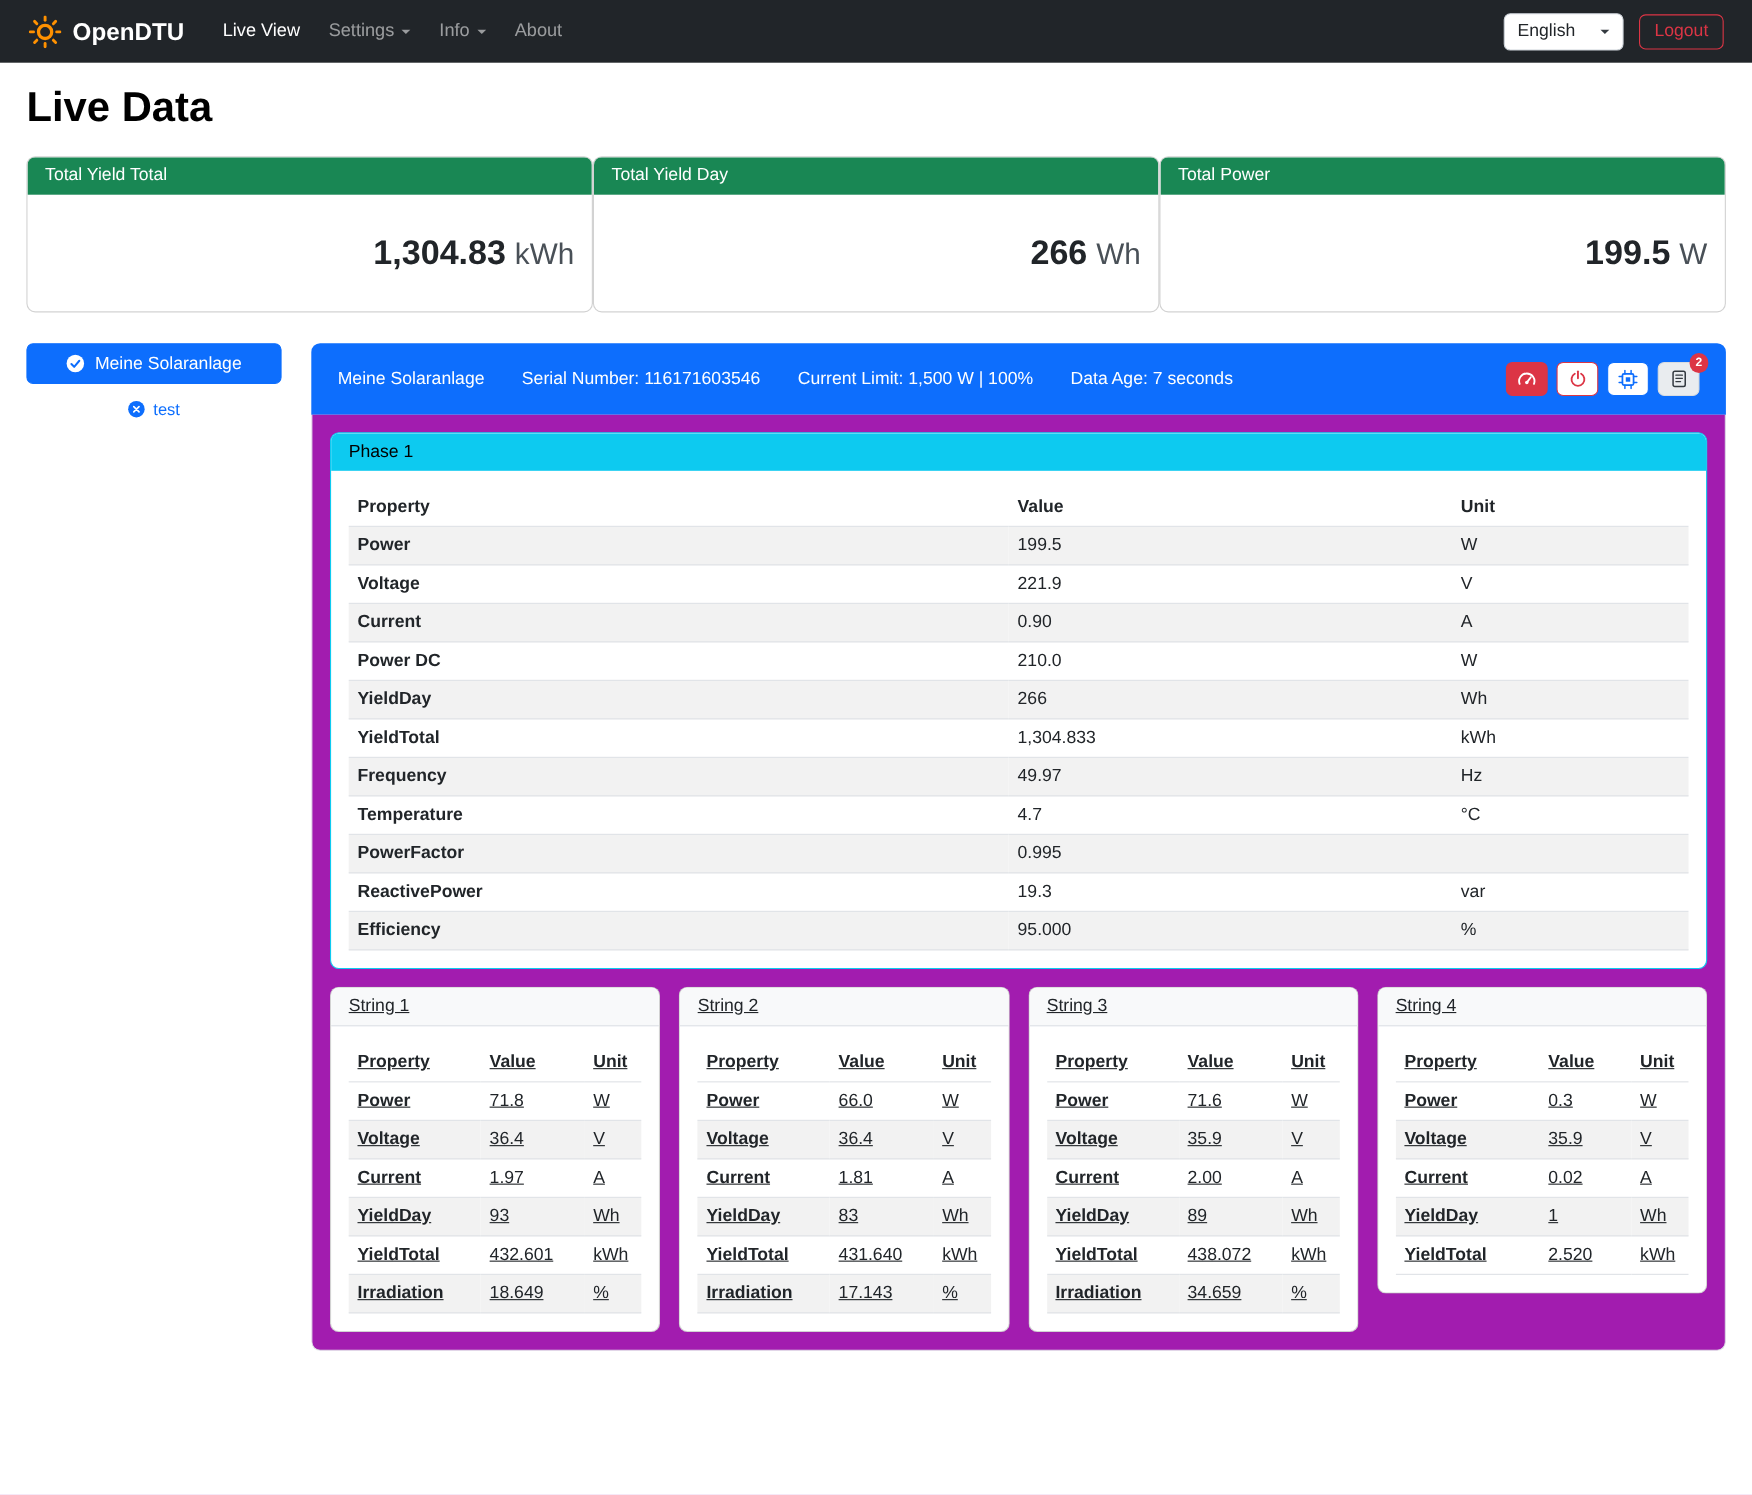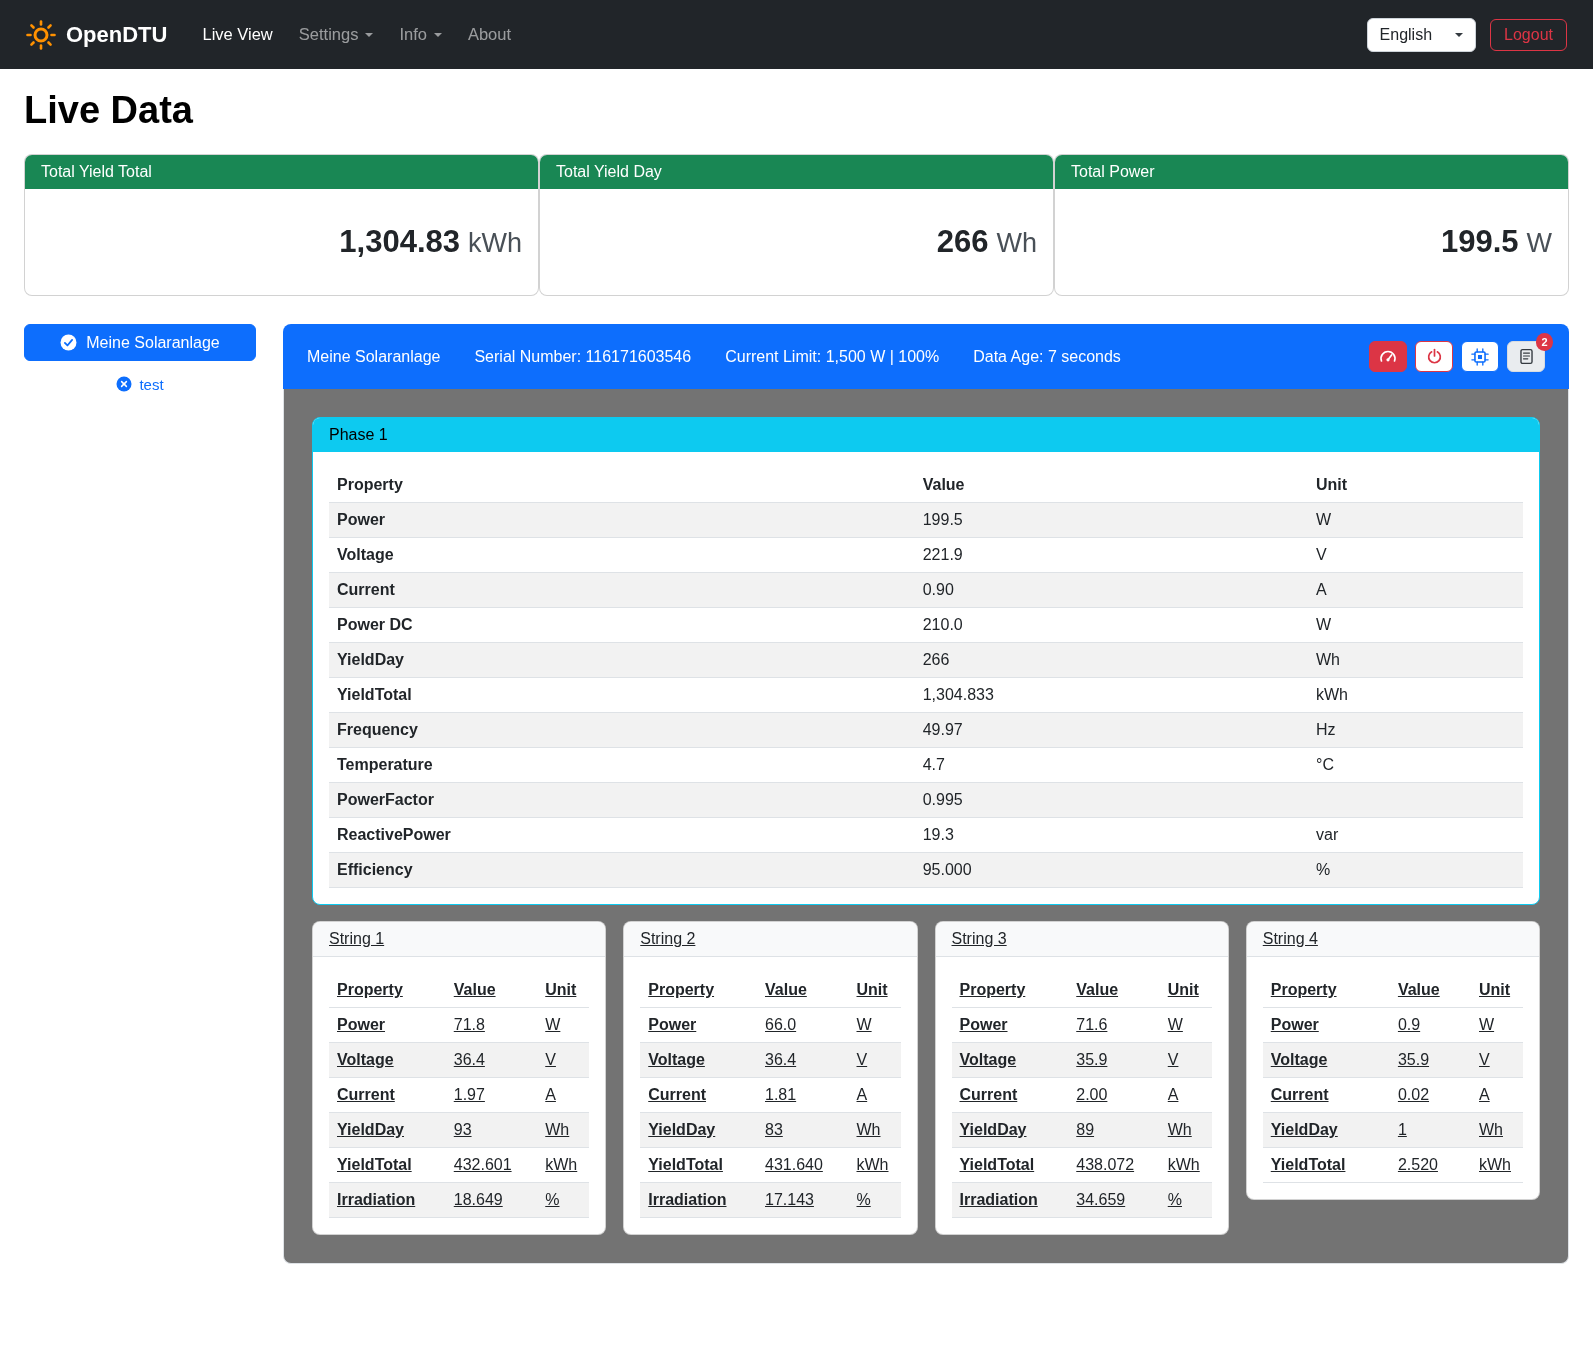--- a/index.html
+++ b/index.html
@@ -3,21 +3,21 @@
 <meta charset="utf-8">
 <style>
   * { margin:0; padding:0; box-sizing:border-box; }
   html,body { background:#fff; }
   body {
     font-family:"Liberation Sans","DejaVu Sans",sans-serif;
     color:#212529; font-size:16px; width:1593px;
   }
 
   
-  .navbar { background:#212529; height:69px; display:flex; align-items:center; padding:0 26px; }
+  .navbar { background:#212529; height:57px; display:flex; align-items:center; padding:0 26px; }
   .brand { display:flex; align-items:center; gap:10px; color:#fff; font-size:22px; font-weight:600; margin-right:22px; cursor:pointer; }
   .nav-links { display:flex; align-items:center; }
   .nav-link { color:rgba(255,255,255,.55); padding:8px 13px; font-size:16.5px; cursor:pointer; text-decoration:none; display:inline-flex; align-items:center; }
   .nav-link.active { color:#fff; }
   .caret { display:inline-block; margin-left:7px; border-top:4.5px solid; border-right:4.5px solid transparent; border-left:4.5px solid transparent; }
   .nav-right { margin-left:auto; display:flex; align-items:center; gap:14px; }
   .lang-select { background:#fff; border:1px solid #ced4da; border-radius:6px; padding:5px 12px; color:#212529; font-size:16px; display:flex; align-items:center; gap:16px; cursor:pointer; height:34px; }
   .lang-select .caret { border-top-color:#343a40; }
   .logout-btn { background:transparent; border:1px solid #dc3545; color:#dc3545; border-radius:6px; padding:6px 13px; font-size:16px; font-family:inherit; cursor:pointer; }
 
@@ -43,21 +43,21 @@
   .panel-header { background:#0d6efd; border-radius:8px 8px 0 0; padding:17px 24px; display:flex; align-items:center; color:#fff; font-size:16px; }
   .ph-item { margin-right:34px; white-space:nowrap; }
   .panel-actions { margin-left:auto; display:flex; gap:8px; }
   .icon-btn { width:38px; height:31px; border-radius:6px; display:flex; align-items:center; justify-content:center; border:1px solid transparent; cursor:pointer; position:relative; padding:0; background:#fff; }
   .btn-solid-danger { background:#dc3545; border-color:#dc3545; }
   .btn-outline-danger { background:#fff; border-color:#dc3545; }
   .btn-outline-primary { background:#fff; border-color:#0d6efd; }
   .btn-light { background:#e9ecef; border-color:#d8dce0; }
   .badge { position:absolute; top:-9px; right:-9px; background:#dc3545; color:#fff; font-size:11px; line-height:1; padding:3.5px 5.5px; border-radius:9px; font-weight:700; }
 
-  .panel-body { border:1px solid #dee2e6; border-top:none; border-radius:0 0 8px 8px; padding:28px; background:#737373; }
+  .panel-body { border:1px solid #dee2e6; border-top:none; border-radius:0 0 8px 8px; padding:16px; background:#a21caf; }
 
   
   .phase-card { border:1px solid #0dcaf0; border-radius:8px; overflow:hidden; margin-bottom:16px; background:#fff; }
   .phase-card-header { background:#0dcaf0; color:#000; padding:8px 16px; font-size:16px; }
   .phase-card-body { padding:16px; }
 
   
   table.data-table { width:100%; border-collapse:collapse; }
   .data-table th, .data-table td { padding:8px; border-bottom:1px solid #dee2e6; text-align:left; font-size:16px; font-weight:400; }
   .data-table thead th { font-weight:700; }
@@ -467,21 +467,21 @@
                   <tr>
                     <th>Property</th>
                     <th class="col-value">Value</th>
                     <th class="col-unit">Unit</th>
                   </tr>
                 </thead>
                 <tbody>
 
                     <tr>
                       <th>Power</th>
-                      <td class="col-value">0.9</td>
+                      <td class="col-value">0.3</td>
                       <td class="col-unit">W</td>
                     </tr>
 
                     <tr>
                       <th>Voltage</th>
                       <td class="col-value">35.9</td>
                       <td class="col-unit">V</td>
                     </tr>
 
                     <tr>

